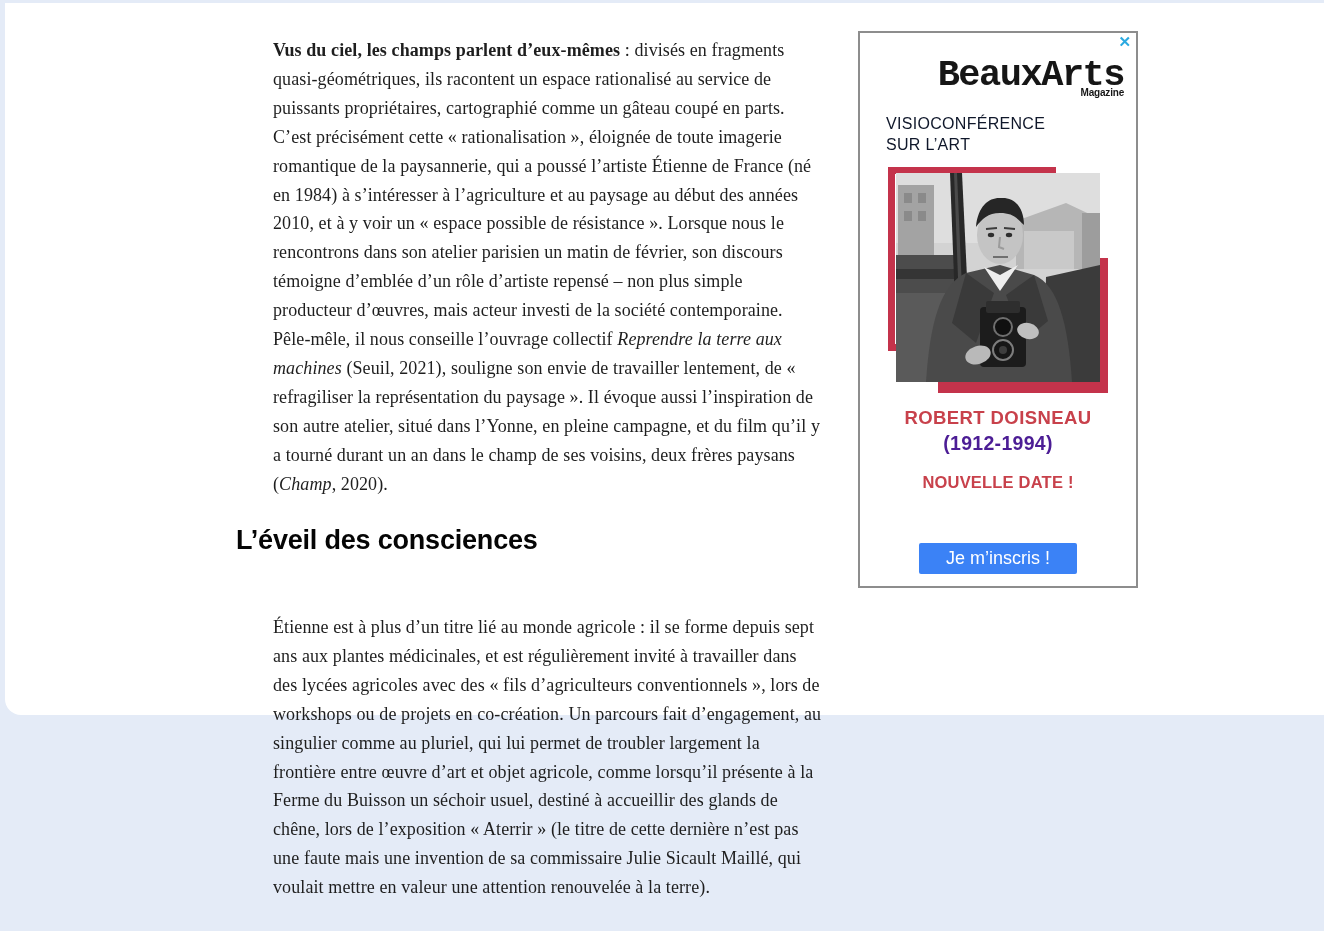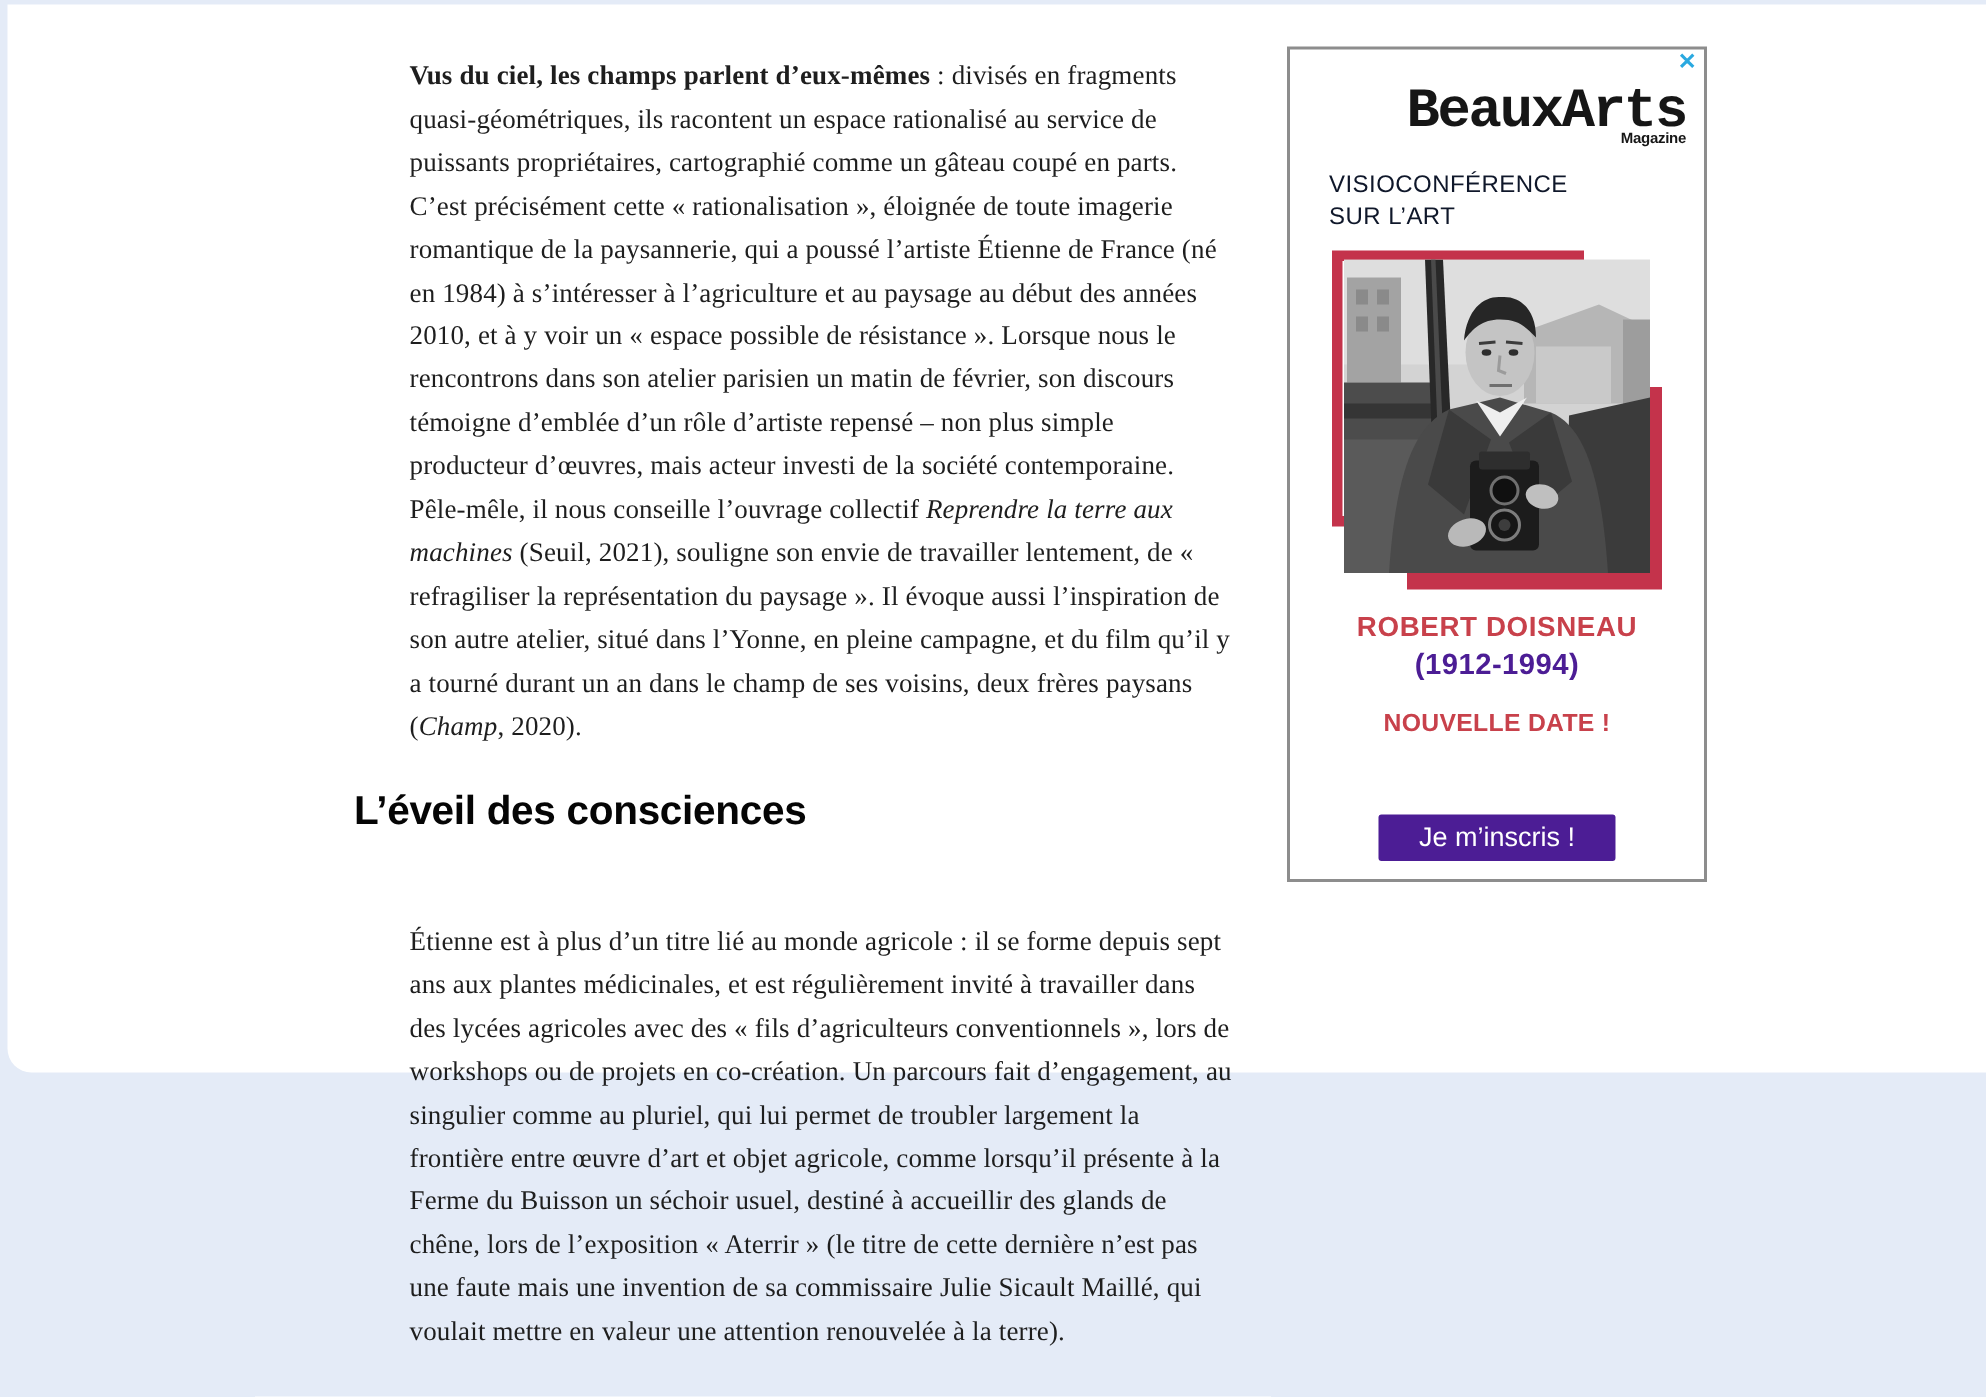--- a/index.html
+++ b/index.html
@@ -97,21 +97,21 @@
     position:absolute; top:440px; width:100%; text-align:center;
     color:#c8414b; font-weight:700; font-size:16.5px; letter-spacing:0.2px;
   }
   .ad-date {
     position:absolute; top:462px; width:100%; text-align:center;
     color:#4d5360; font-size:28px; font-weight:500; letter-spacing:1px;
   }
   .ad-date .dot { color:#6673d6; font-size:22px; margin:0 7px; font-weight:700; }
   .ad-cta {
     position:absolute; top:510px; left:50%; transform:translateX(-50%);
-    background:#4c1d95; color:#ffffff;
+    background:#3b82f6; color:#ffffff;
     font-size:18px; font-weight:500;
     padding:5px 27px;
     border:none; border-radius:2px;
     white-space:nowrap;
     cursor:pointer;
   }
 </style>
 </head>
 <body>
 

